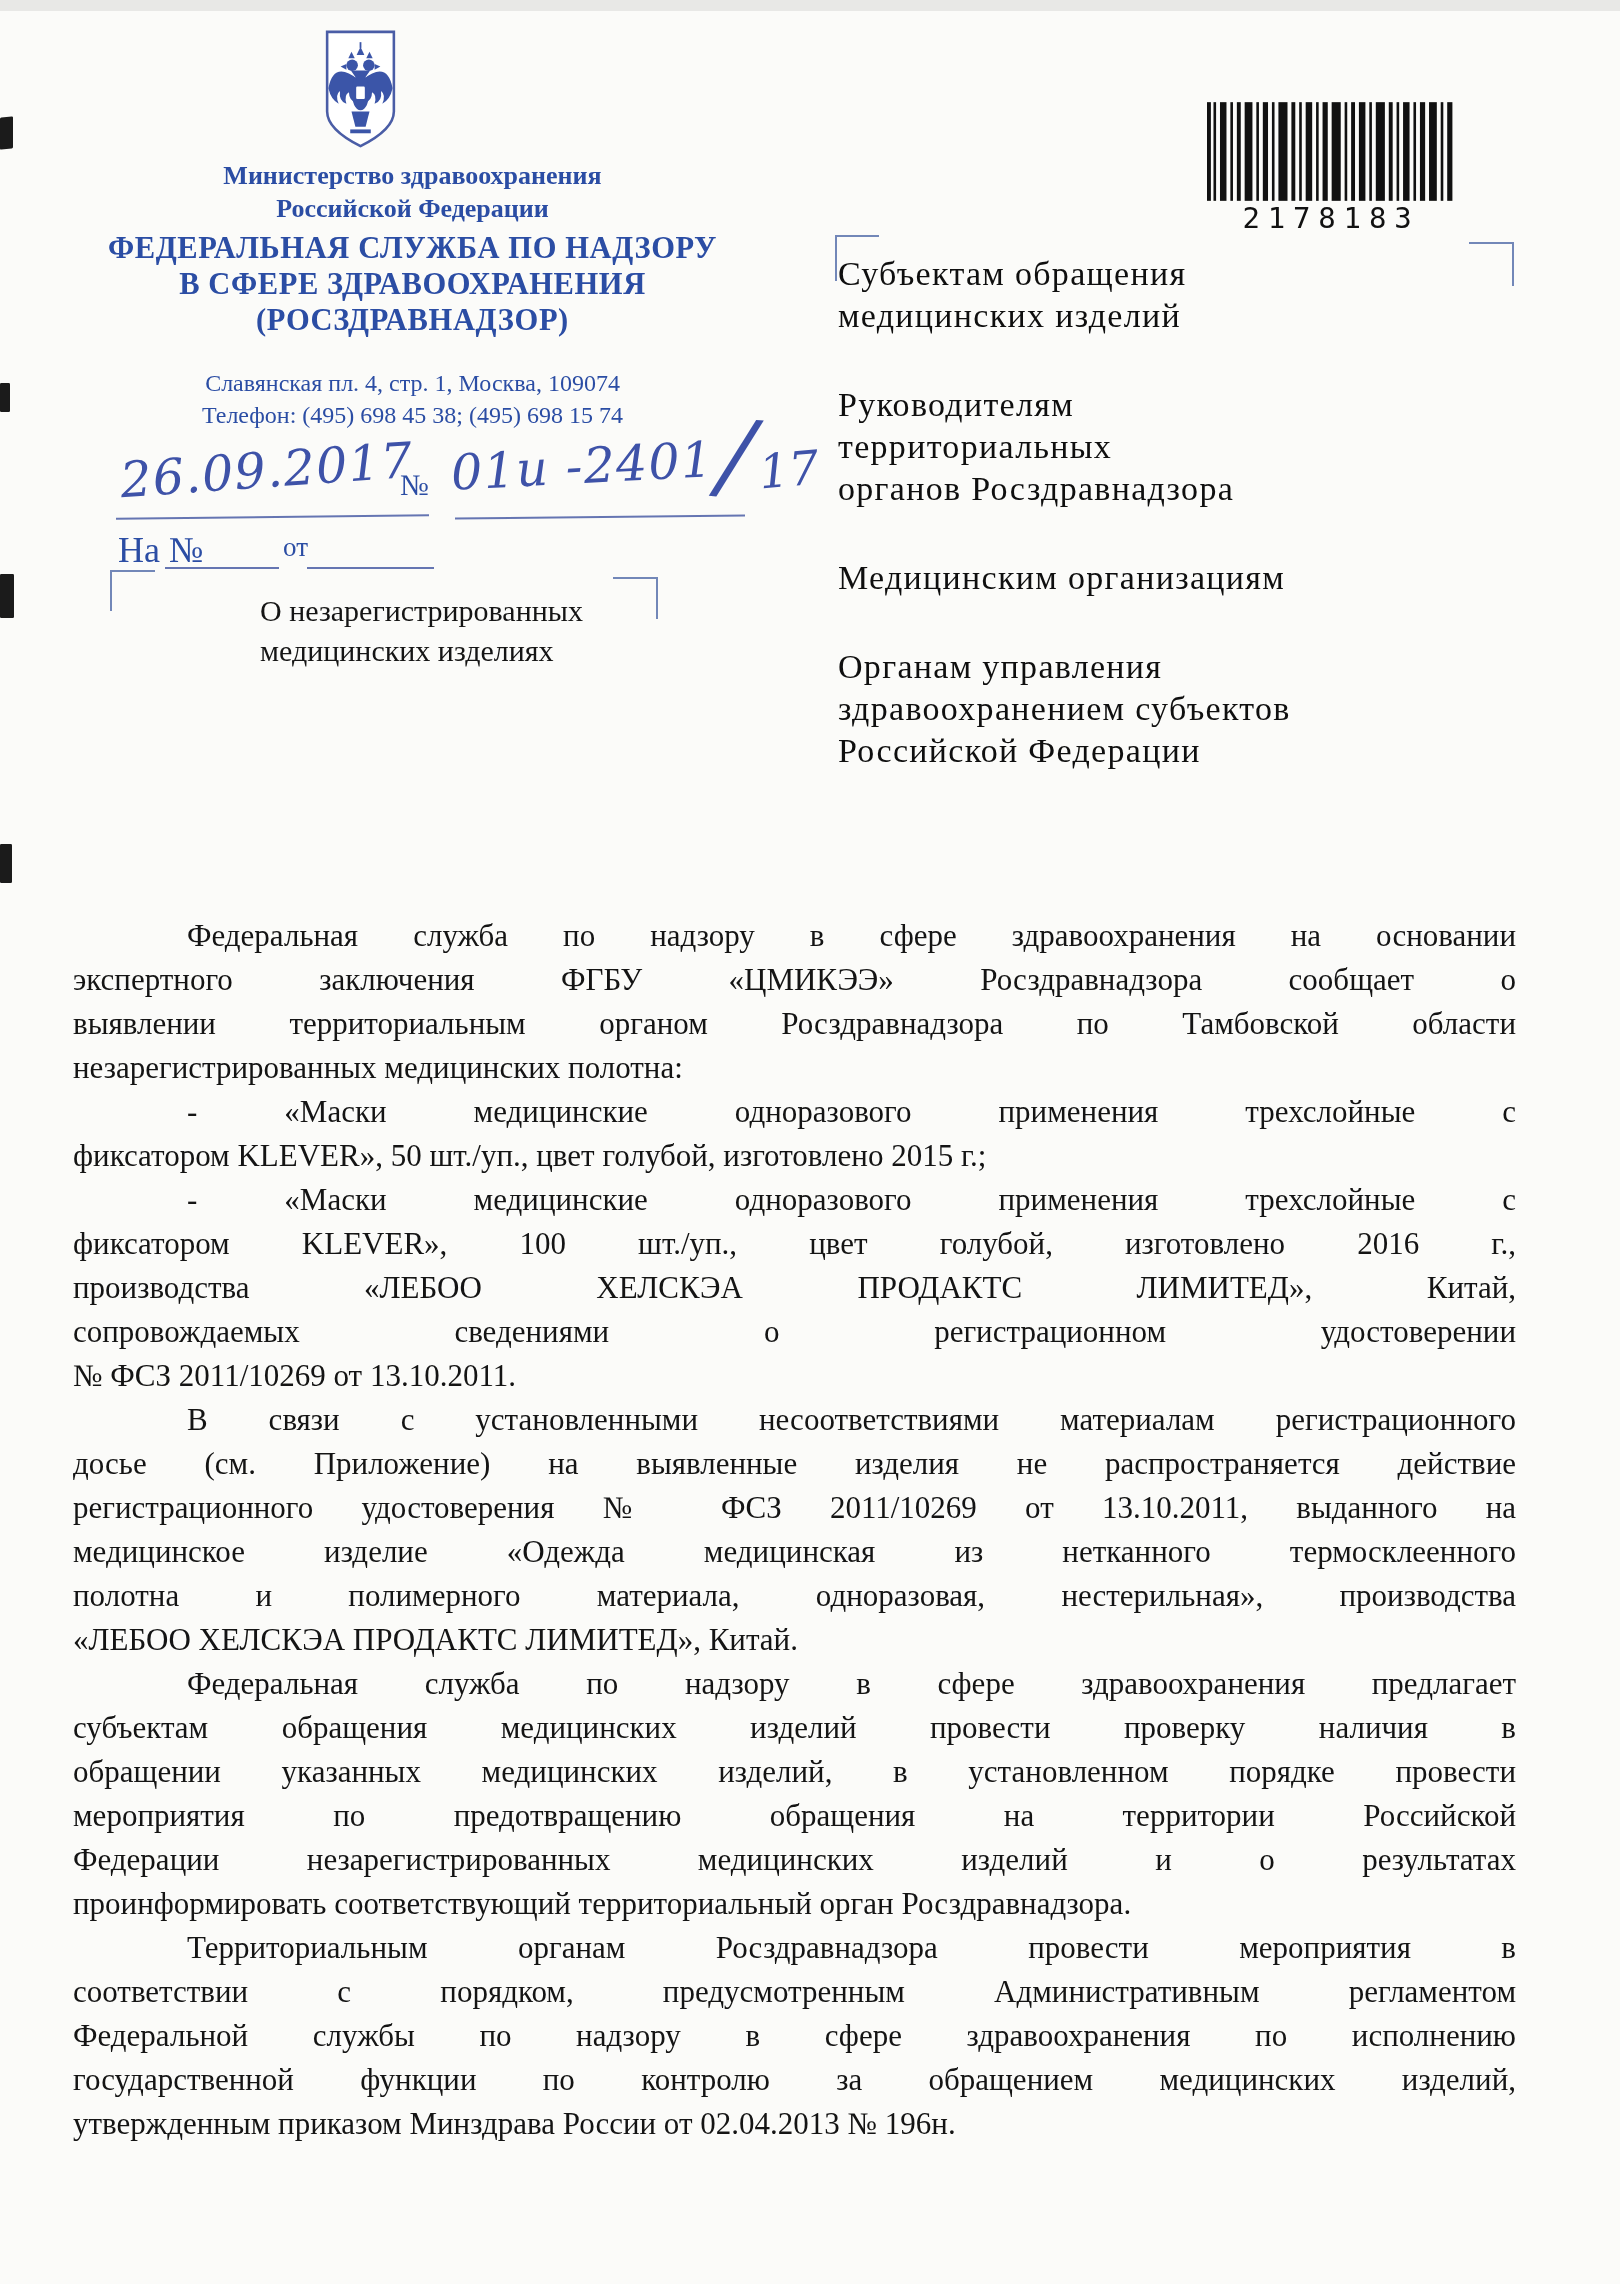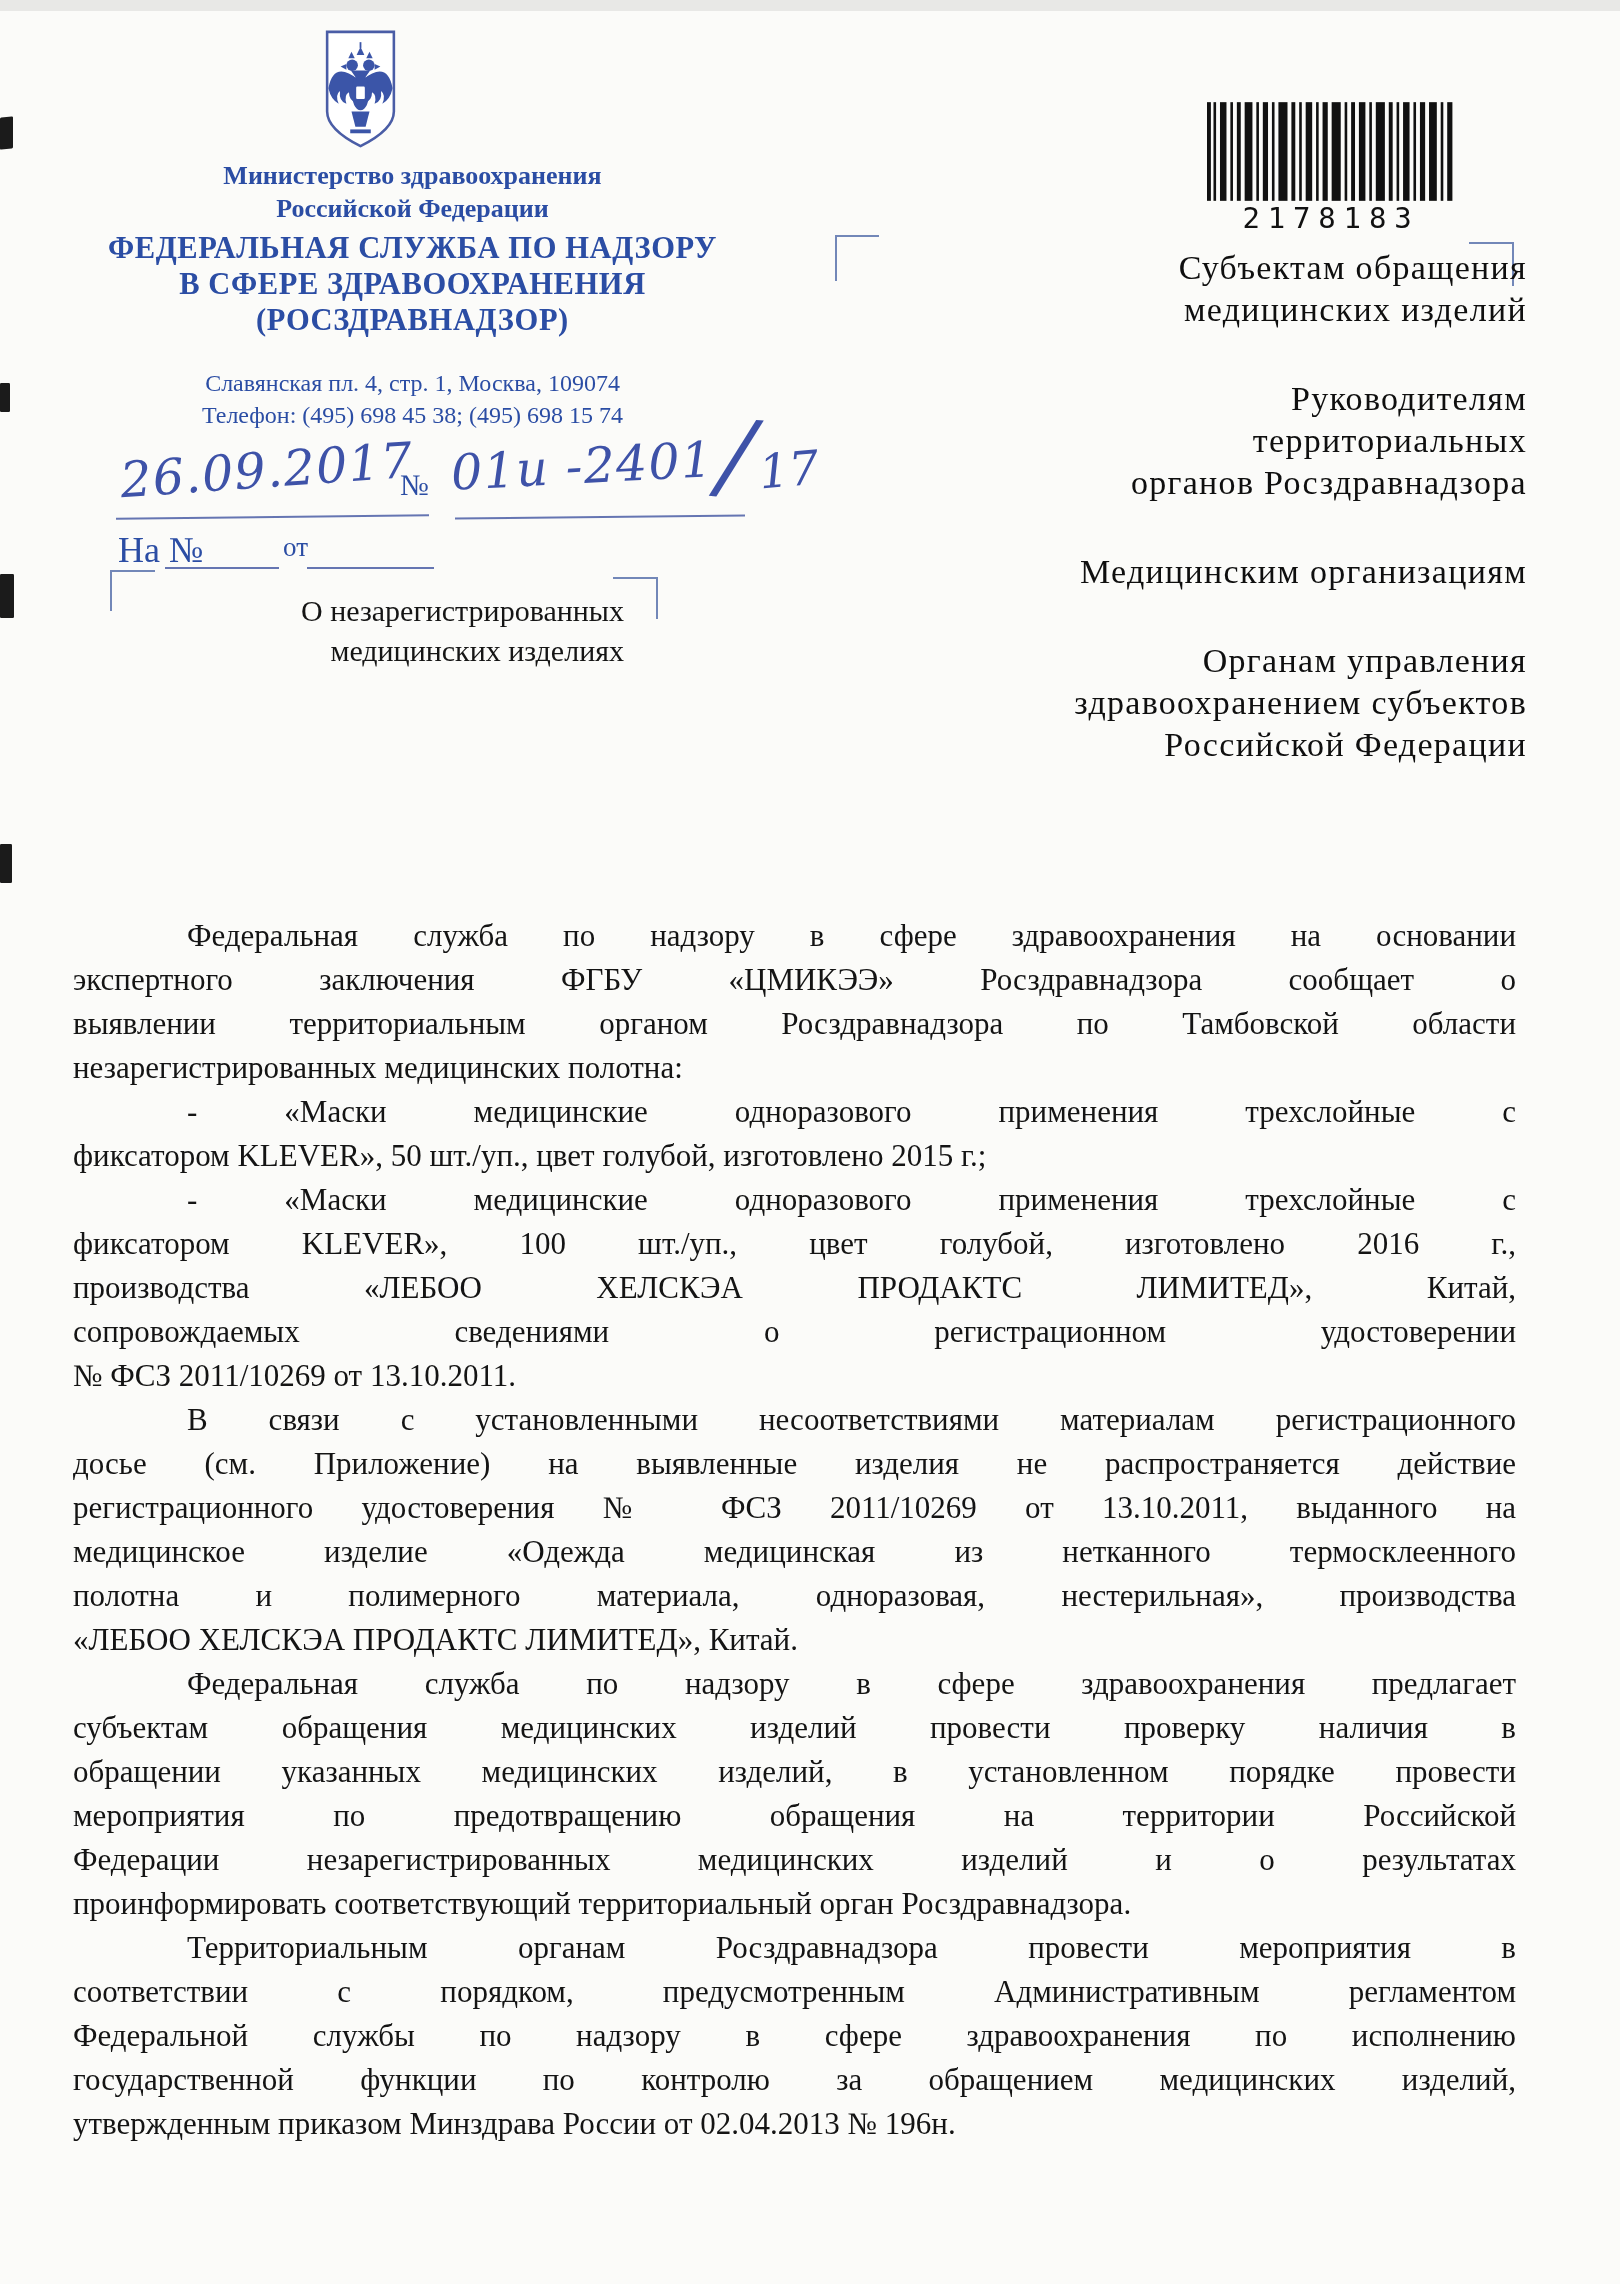--- a/index.html
+++ b/index.html
@@ -41,28 +41,28 @@
   .rl4{left:307px;top:556px;width:127px;}
   
   .corner{position:absolute;}
   .c-tl{border-top:2.6px solid #7287b8;border-left:2.6px solid #7287b8;}
   .c-tr{border-top:2.6px solid #7287b8;border-right:2.6px solid #7287b8;}
   .c-subj-l{left:110px;top:559px;width:43px;height:39px;}
   .c-subj-r{left:613px;top:566px;width:43px;height:40px;}
   .c-addr-l{left:835px;top:224px;width:42px;height:44px;}
   .c-addr-r{left:1469px;top:231px;width:43px;height:42px;}
   
-  .subject{position:absolute;left:260px;top:580px;width:364px;text-align:right;
+  .subject{position:absolute;left:260px;top:580px;width:364px;text-align:left;
            font-size:30px;line-height:40px;white-space:pre-line;color:#151515;}
   
   .barcode{position:absolute;left:1207px;top:91px;width:248px;height:99px;}
   .barcode-number{position:absolute;left:1207px;top:190px;width:248px;text-align:center;
                   font-family:"DejaVu Sans Mono", monospace;font-size:29px;letter-spacing:7.8px;color:#111;}
   
-  .addressees{position:absolute;left:838px;top:236px;width:689px;text-align:right;
+  .addressees{position:absolute;left:838px;top:242px;width:689px;text-align:left;
               font-size:34px;line-height:42px;letter-spacing:1.3px;color:#0f0f0f;}
   .addressee{white-space:pre-line;margin:0 0 47px 0;}
   
   .body{position:absolute;left:73px;top:903px;width:1443px;
         font-size:31px;line-height:44px;color:#141414;}
   .jline{text-align:justify;text-align-last:justify;}
   .jline.first{text-indent:114px;}
   .jline.last{text-align-last:left;}
 </style>
 </head>

